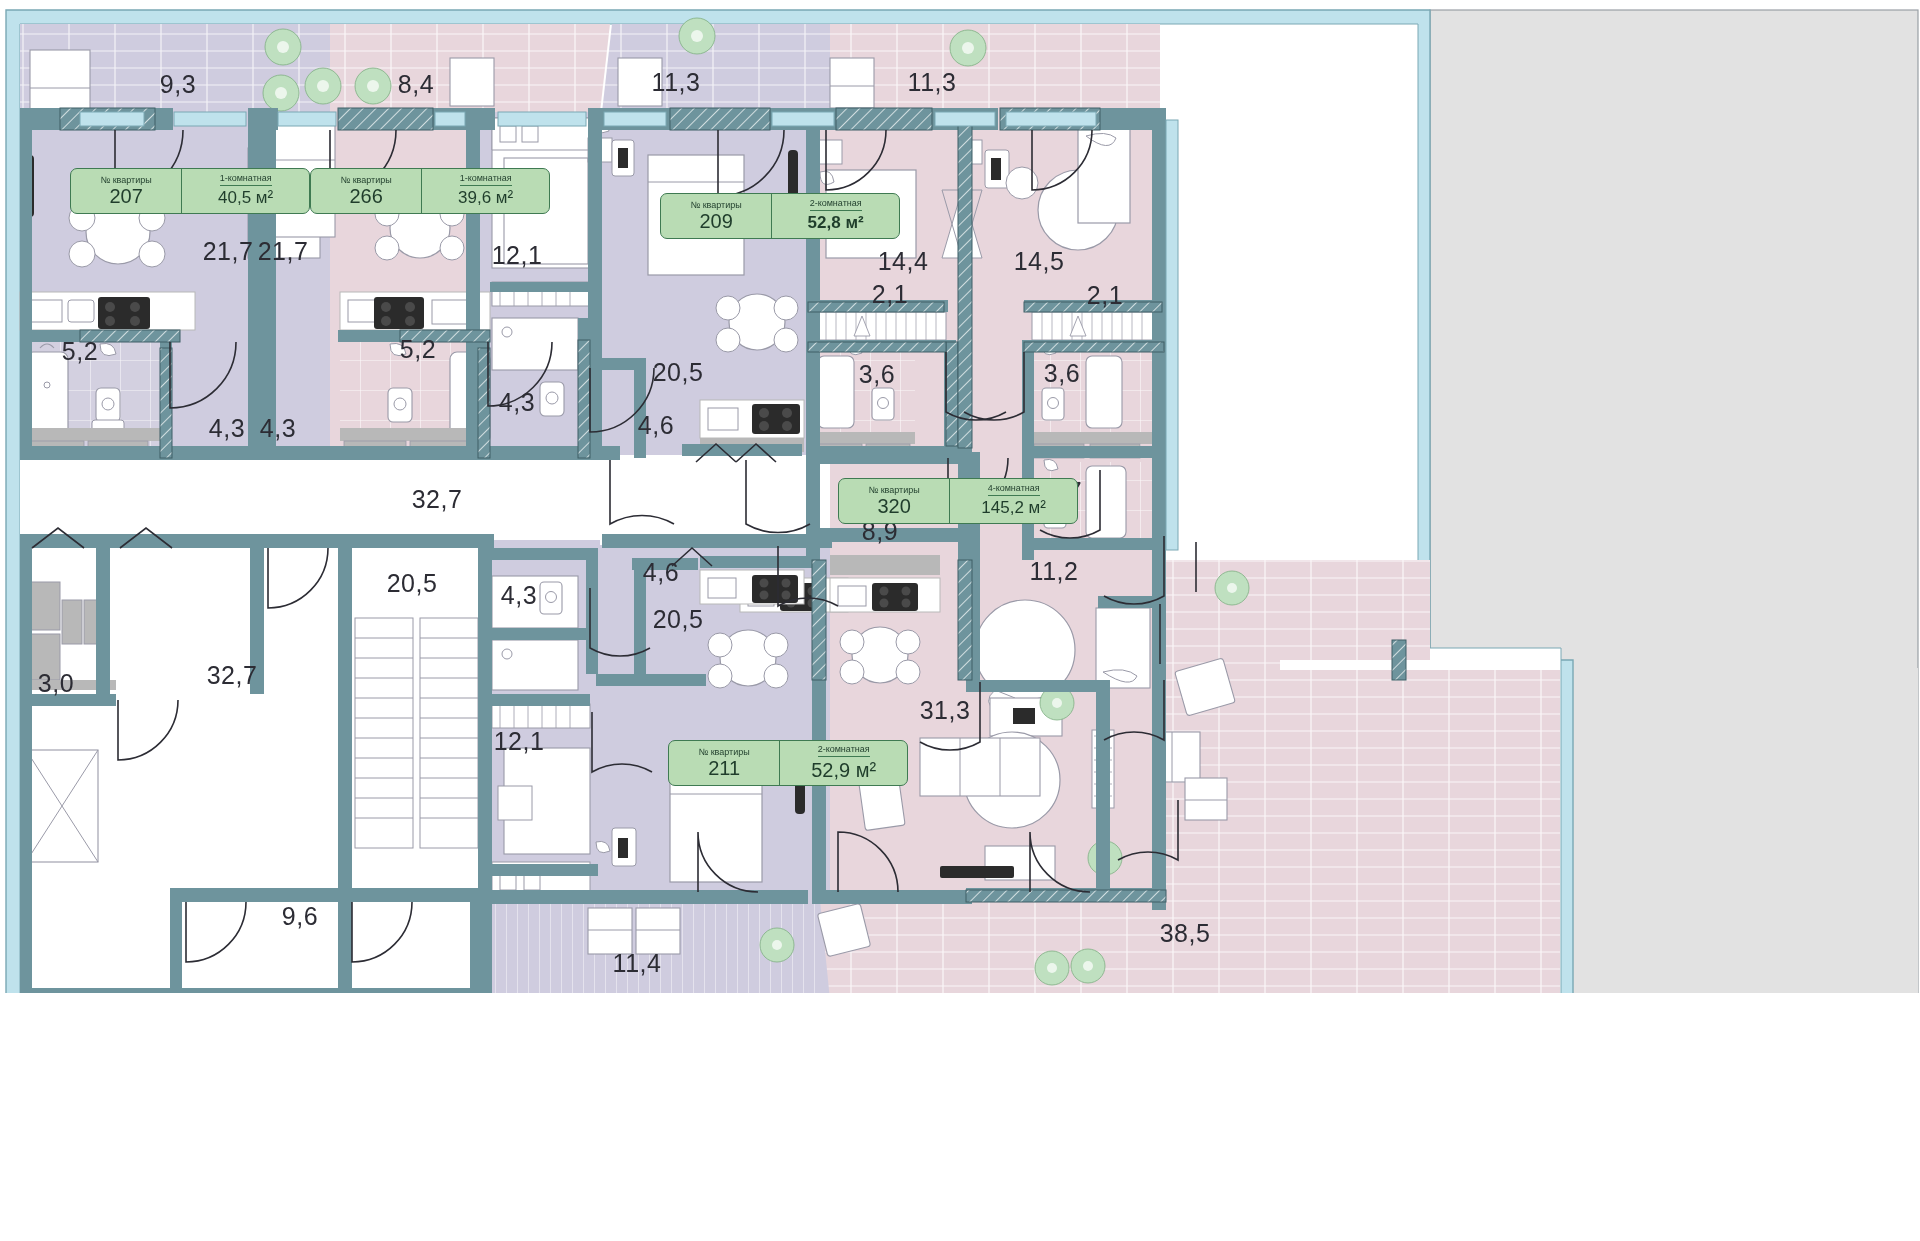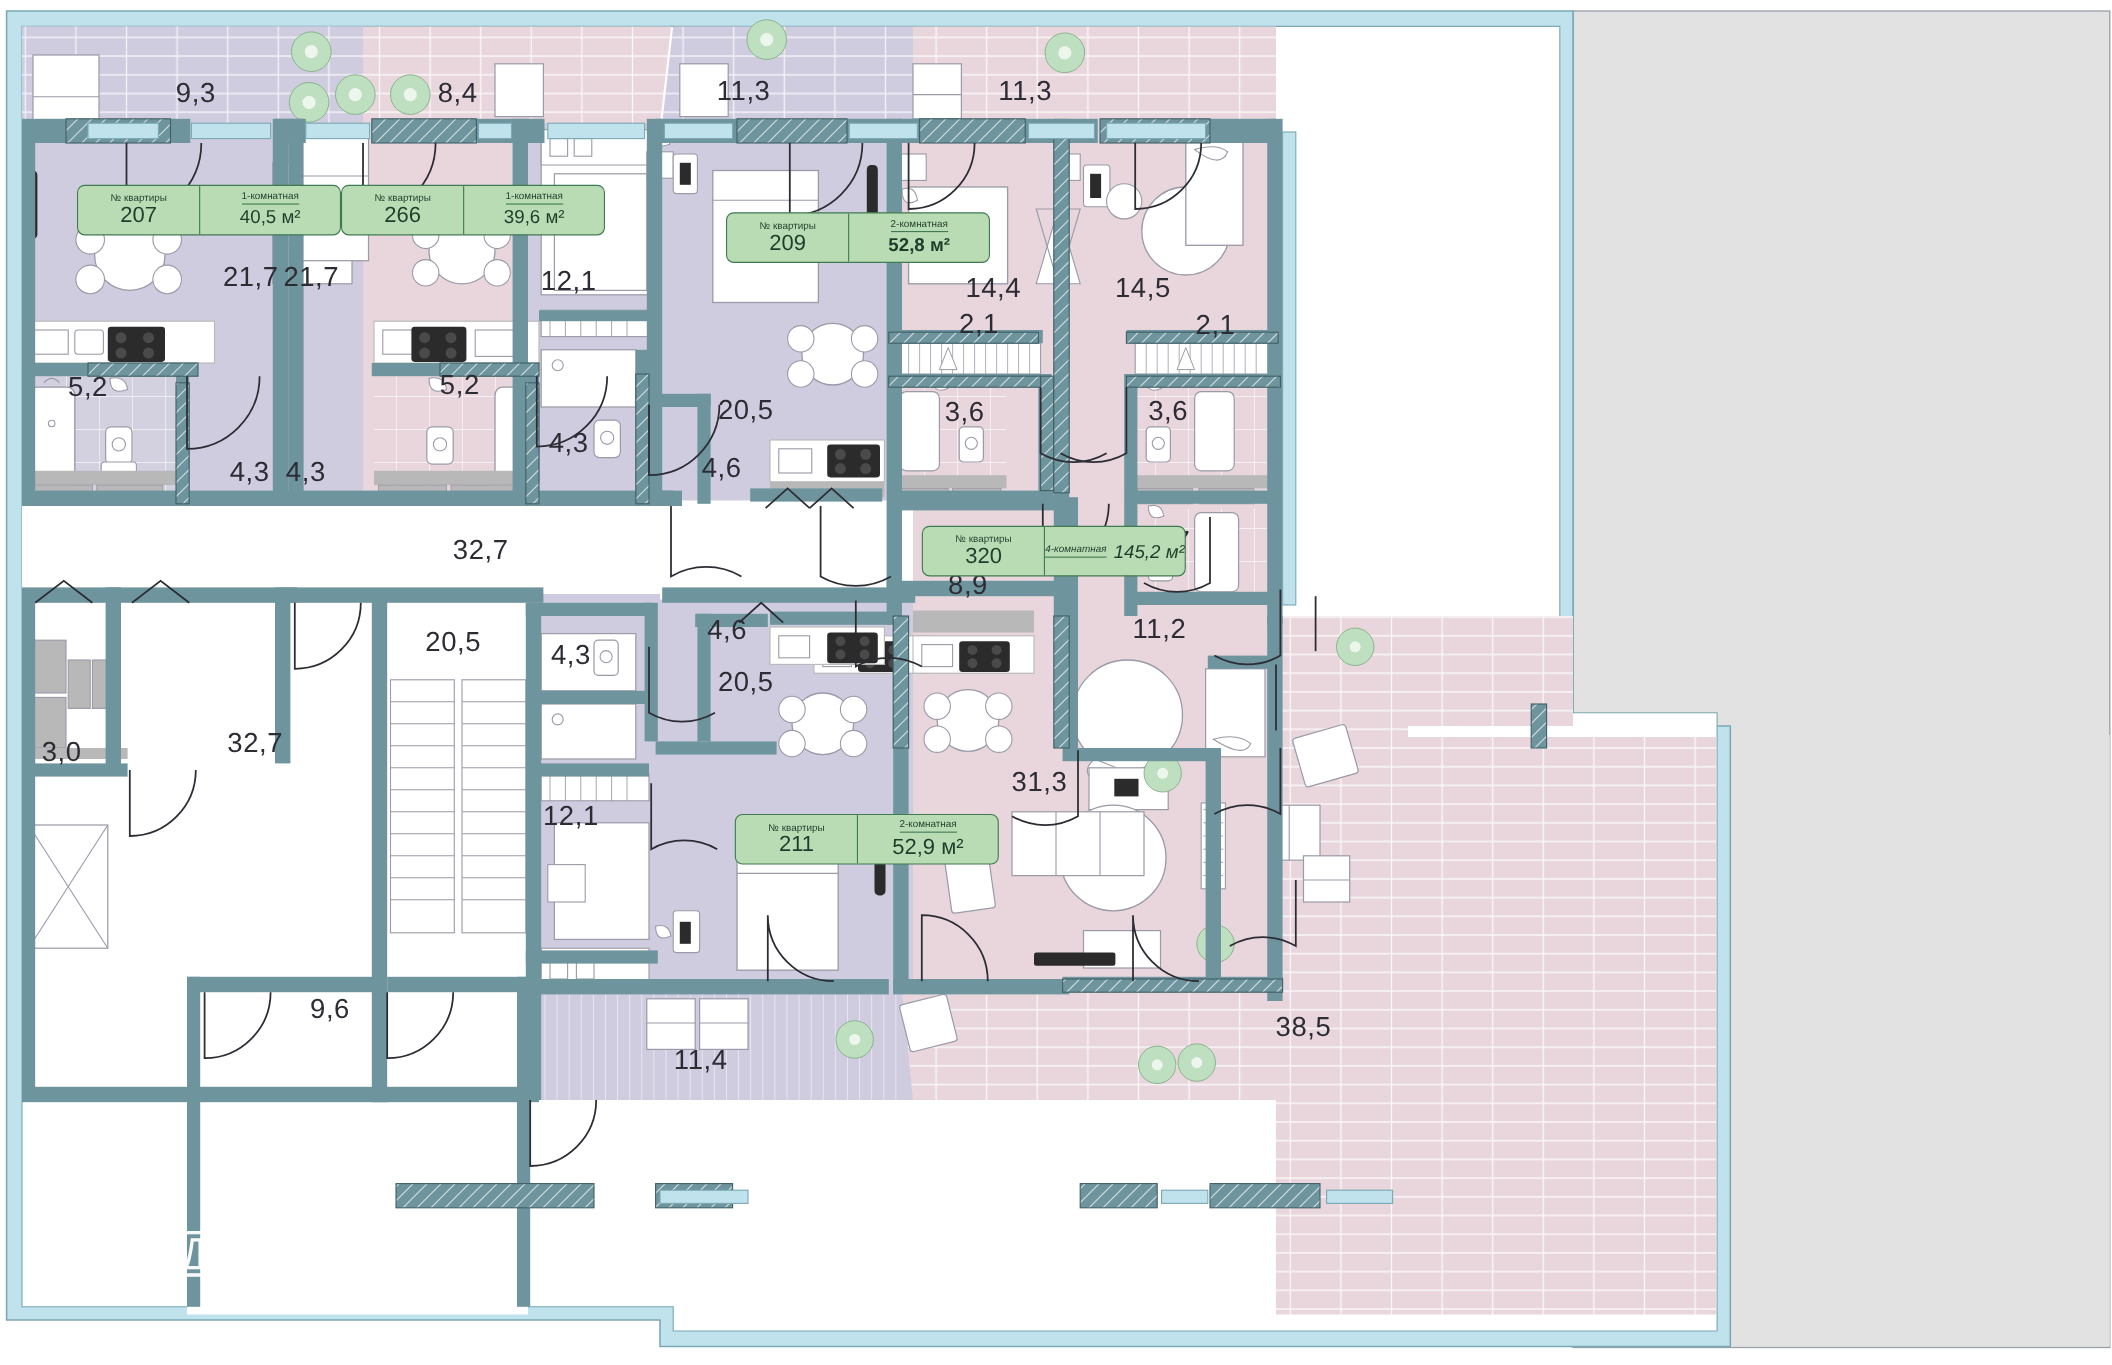--- a/index.html
+++ b/index.html
@@ -1,17 +1,17 @@
 <!DOCTYPE html>
 <html><head>
 <meta charset="utf-8">
 <style>
   html,body{margin:0;padding:0;background:#ffffff;}
   body{font-family:"Liberation Sans",sans-serif;}
-  #stage{position:relative;width:1920px;height:1241px;background:#a21caf;overflow:hidden;}
+  #stage{position:relative;width:1920px;height:993px;background:#a21caf;overflow:hidden;}
   svg{position:absolute;left:0;top:0;}
   .area-label{font-family:"Liberation Sans",sans-serif;font-size:25px;fill:#2c2c34;letter-spacing:.5px;}
   .wm{position:absolute;pointer-events:none;}
 </style>
 </head>
 <body>
 
 <div id="stage">
 
 <svg width="1920" height="1241" viewBox="0 0 1920 1241">
@@ -576,21 +576,21 @@
         <div style="flex: 1.15 1 0%; display: flex; flex-direction: column; align-items: center; justify-content: center;">
           <div style="font-size: 9px; color: rgb(31, 61, 43); line-height: 1; border-bottom: 1px solid rgb(63, 122, 82); padding-bottom: 2px;">2-комнатная</div>
           <div style="font-size: 17px; color: rgb(31, 61, 43); line-height: 1.15; margin-top: 2px; font-weight: bold;">52,8 м²</div>
         </div>
       </div>
       <div style="position: absolute; left: 838px; top: 478px; width: 240px; height: 46px; display: flex; background: rgb(185, 220, 180); border: 1.4px solid rgb(63, 122, 82); border-radius: 7px; box-sizing: border-box; overflow: hidden;">
         <div style="flex: 1 1 0%; display: flex; flex-direction: column; align-items: center; justify-content: center; border-right: 1.2px solid rgb(63, 122, 82);">
           <div style="font-size: 9px; color: rgb(31, 61, 43); line-height: 1; margin-bottom: 1px;">№ квартиры</div>
           <div style="font-size: 20px; color: rgb(31, 61, 43); line-height: 1.05;">320</div>
         </div>
-        <div style="flex: 1.15 1 0%; display: flex; flex-direction: row; align-items: center; justify-content: space-between; font-style: italic;">
+        <div style="flex: 1.15 1 0%; display: flex; flex-direction: column; align-items: center; justify-content: center;">
           <div style="font-size: 9px; color: rgb(31, 61, 43); line-height: 1; border-bottom: 1px solid rgb(63, 122, 82); padding-bottom: 2px;">4-комнатная</div>
           <div style="font-size: 17px; color: rgb(31, 61, 43); line-height: 1.15; margin-top: 2px;">145,2 м²</div>
         </div>
       </div>
       <div style="position: absolute; left: 668px; top: 740px; width: 240px; height: 46px; display: flex; background: rgb(185, 220, 180); border: 1.4px solid rgb(63, 122, 82); border-radius: 7px; box-sizing: border-box; overflow: hidden;">
         <div style="flex: 1 1 0%; display: flex; flex-direction: column; align-items: center; justify-content: center; border-right: 1.2px solid rgb(63, 122, 82);">
           <div style="font-size: 9px; color: rgb(31, 61, 43); line-height: 1; margin-bottom: 1px;">№ квартиры</div>
           <div style="font-size: 20px; color: rgb(31, 61, 43); line-height: 1.05;">211</div>
         </div>
         <div style="flex: 1.15 1 0%; display: flex; flex-direction: column; align-items: center; justify-content: center;">

